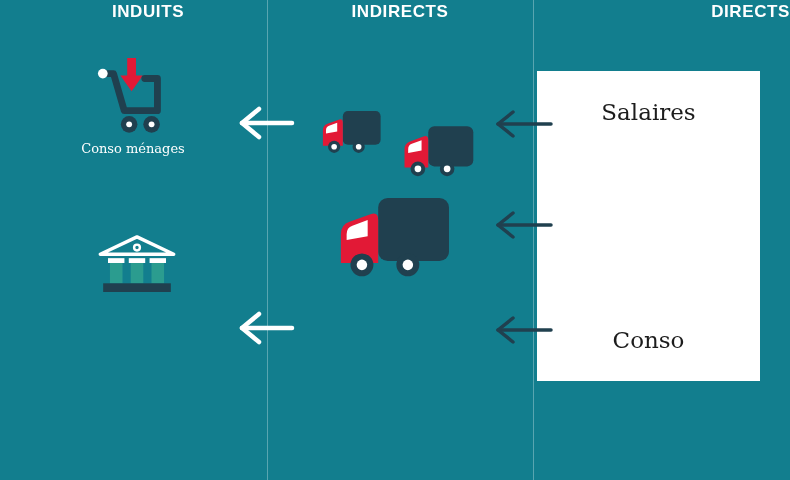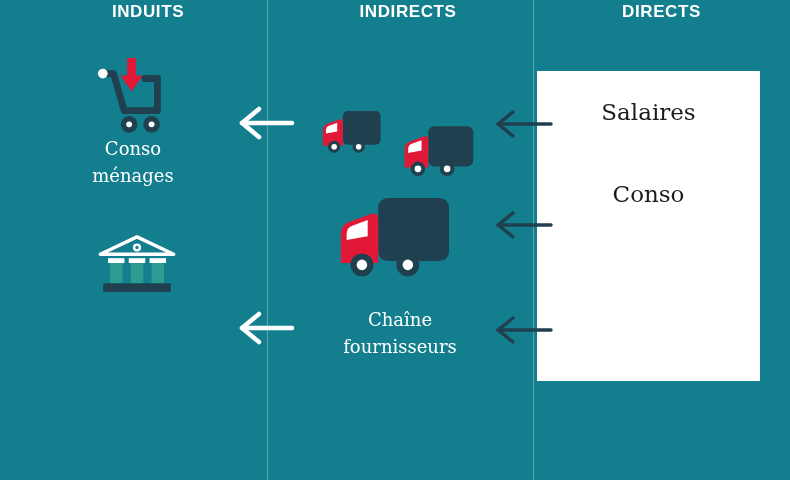--- a/index.html
+++ b/index.html
@@ -8,38 +8,38 @@
   }
   *{margin:0;padding:0;box-sizing:border-box;}
   body{font-family:"Liberation Sans",sans-serif;background:#fff;}
   .canvas{position:relative;width:790px;height:480px;background:var(--background);overflow:hidden;}
 
   .col-divider{position:absolute;top:0;width:1px;height:480px;background:var(--divider);}
   .divider-1{left:267px;} .divider-2{left:533px;}
 
   .col-header{position:absolute;top:2px;color:#fff;font-weight:bold;font-size:17px;
     letter-spacing:0.6px;text-align:center;}
-  .header-1{left:0;width:267px;padding-left:29px;} .header-2{left:275px;width:266px;} .header-3{left:533px;width:257px;}
+  .header-1{left:0;width:267px;padding-left:29px;} .header-2{left:267px;width:266px;} .header-3{left:533px;width:257px;text-align:right;}
 
   .icon{position:absolute;}
   .cart-icon{left:95px;top:58px;width:80px;height:80px;}
   .bank-icon{left:96px;top:234px;width:82px;height:58px;}
   .truck{position:absolute;}
   .truck-1{left:320px;top:110px;width:62px;height:47px;}
   .truck-2{left:401px;top:125px;width:74px;height:56px;}
   .truck-3{left:336px;top:196px;width:115px;height:88px;}
 
   .label{position:absolute;color:var(--label-text);font-family:"DejaVu Serif",serif;
-    font-size:18px;line-height:27px;text-align:center;}
+    font-size:13px;line-height:27px;text-align:center;}
   .lbl-conso{left:77px;top:135px;width:112px;}
   .lbl-admin{left:77px;top:305px;width:112px;}
   .lbl-chaine{left:330px;top:306px;width:140px;}
 
   .directs-box{position:absolute;left:537px;top:71px;width:223px;height:310px;
-    background:var(--box-bg);display:flex;flex-direction:column;justify-content:flex-start;}
+    background:var(--box-bg);display:flex;flex-direction:column;justify-content:space-between;}
   .directs-box .box-item{height:82px;line-height:82px;text-align:center;
     font-family:"DejaVu Serif",serif;font-size:23px;color:var(--box-text);}
 
   .arrow{position:absolute;}
   .arrow-dark-1{left:492px;top:108px;} .arrow-dark-2{left:492px;top:209px;} .arrow-dark-3{left:492px;top:314px;}
   .arrow-white-1{left:236px;top:105px;} .arrow-white-2{left:236px;top:310px;}
 </style>
 </head>
 <body>
 
@@ -90,21 +90,20 @@
 
   <svg class="truck truck-1">
       <use href="#truck"></use>
     </svg>
   <svg class="truck truck-2">
       <use href="#truck"></use>
     </svg>
   <svg class="truck truck-3">
       <use href="#truck"></use>
     </svg>
-  <div class="label lbl-chaine">Chaîne fournisseurs</div>
 
   <div class="directs-box">
     <div class="box-item">Salaires</div>
     <div class="box-item">Conso</div>
   </div>
 
   <svg class="arrow arrow-dark-1" width="62" height="32">
     <line x1="59" y1="16" x2="6" y2="16" stroke="var(--dark)" stroke-width="3.5" stroke-linecap="round"></line>
     <polyline points="21,4 6,16 21,28" fill="none" stroke="var(--dark)" stroke-width="3.5" stroke-linecap="round" stroke-linejoin="round"></polyline>
   </svg>

